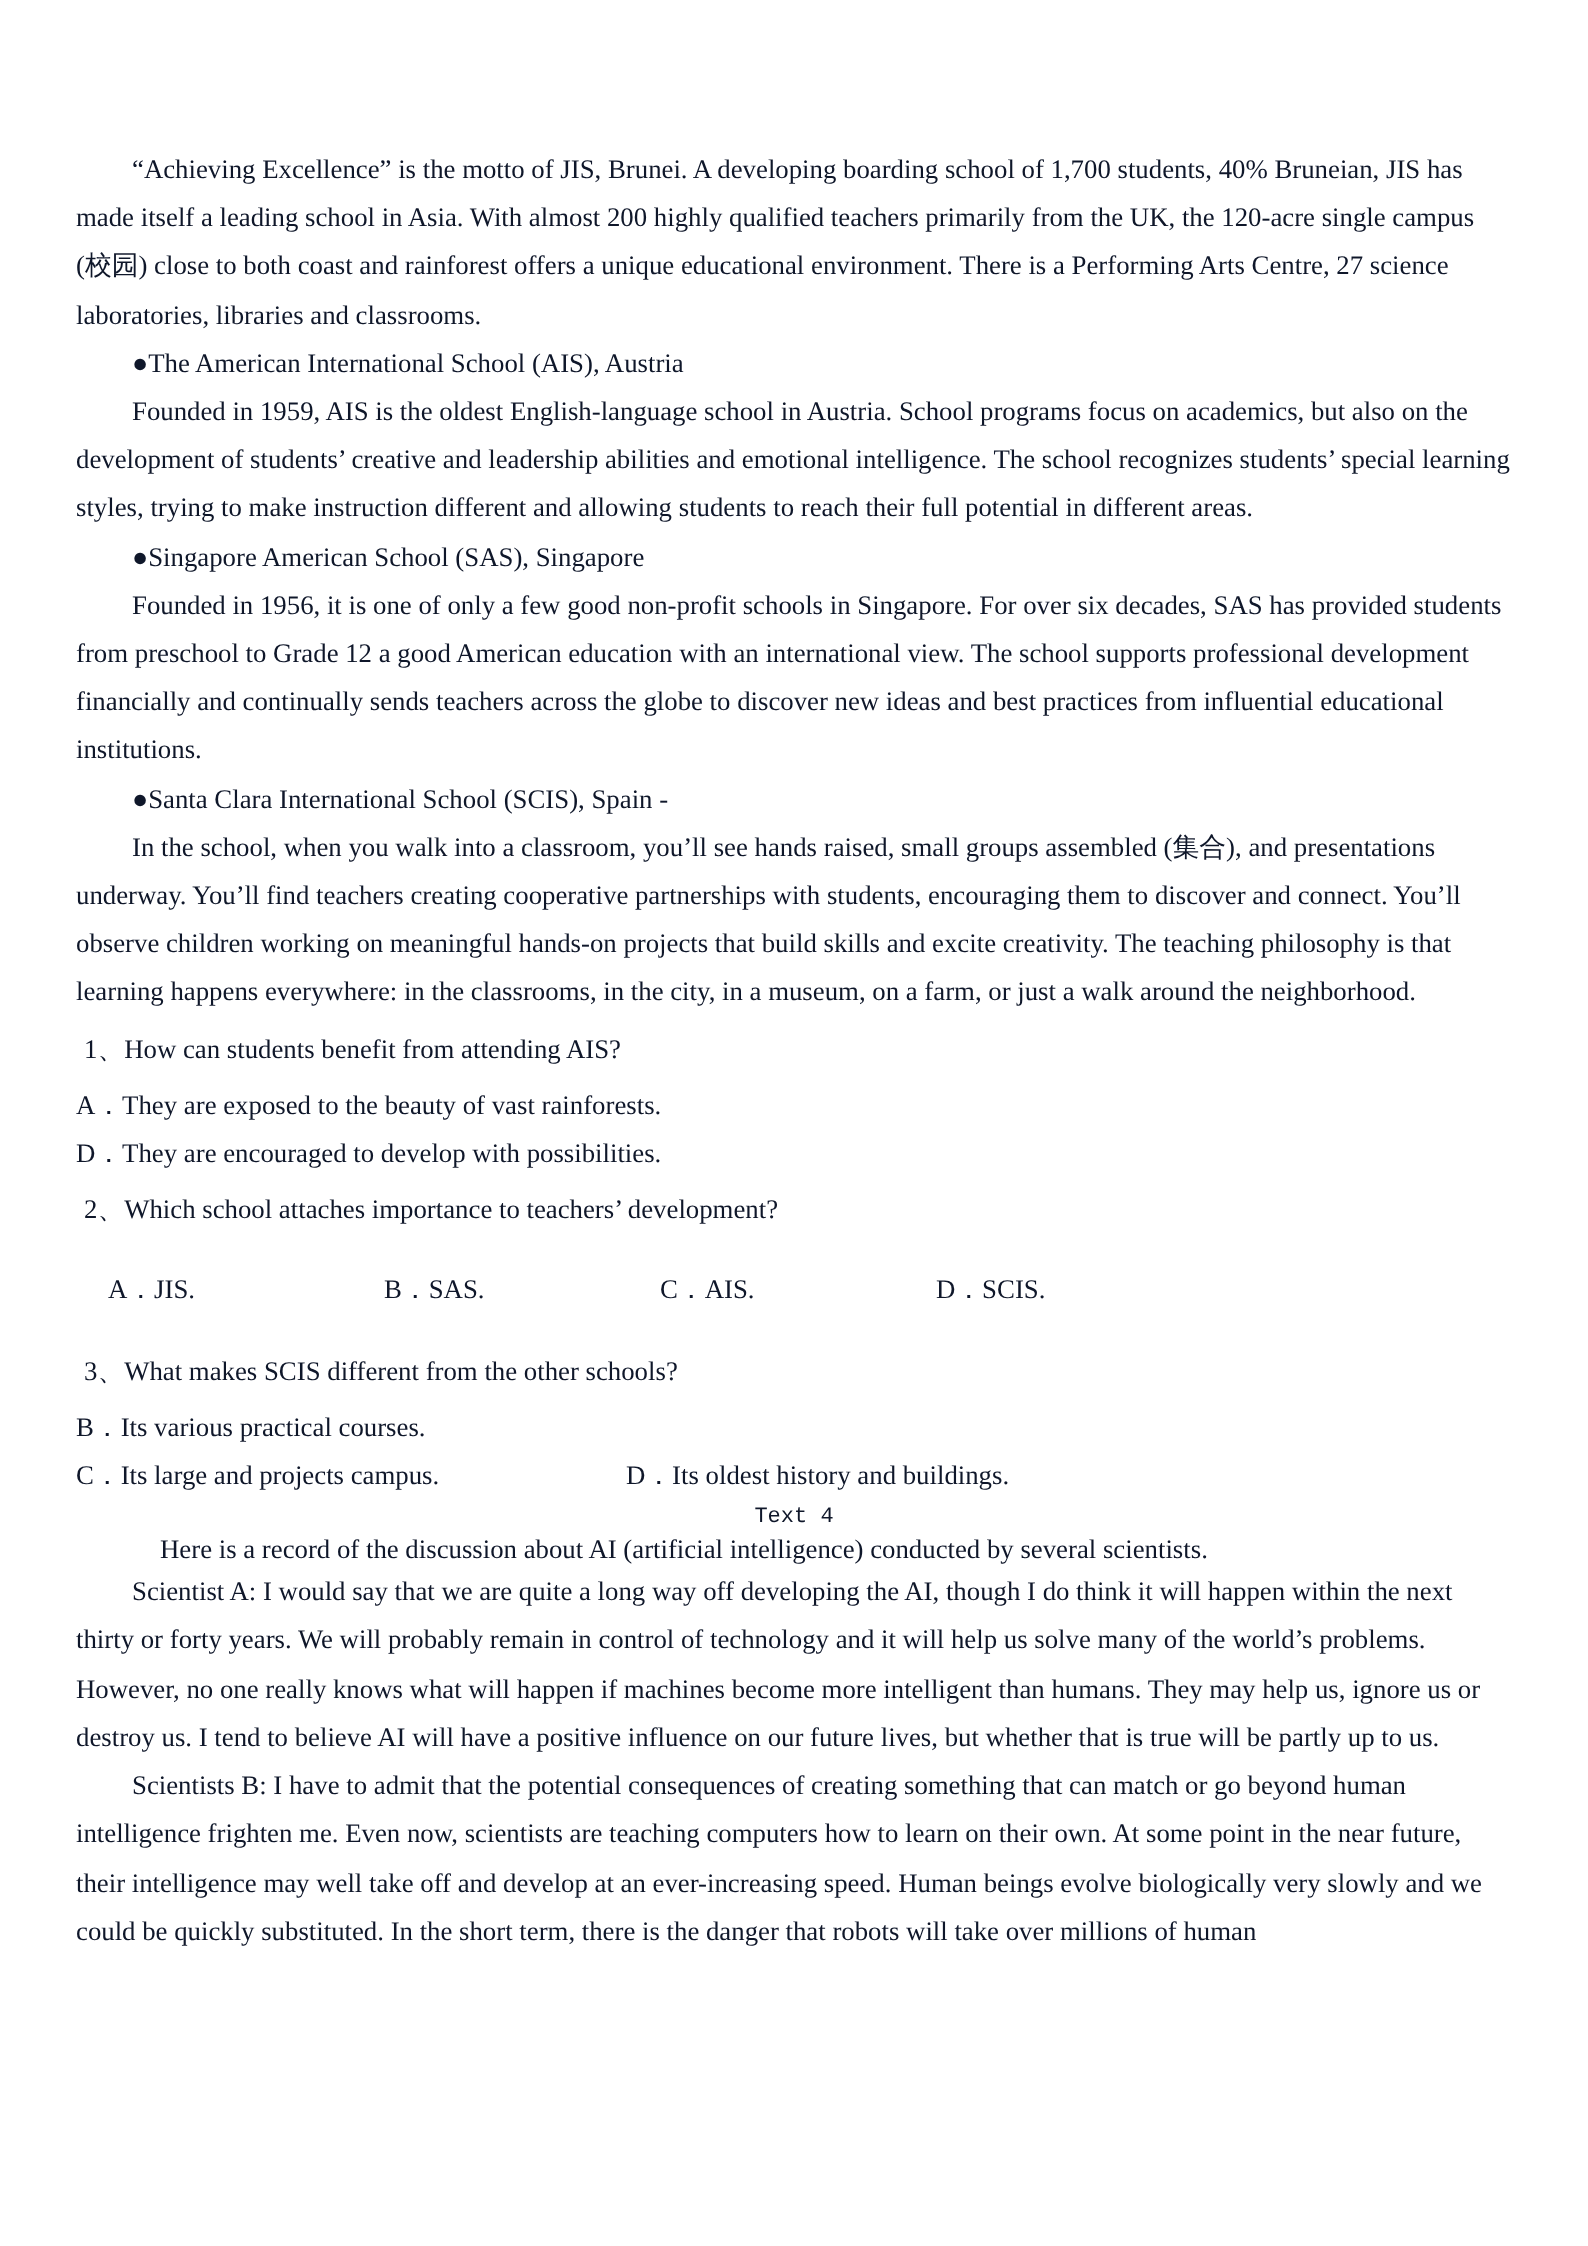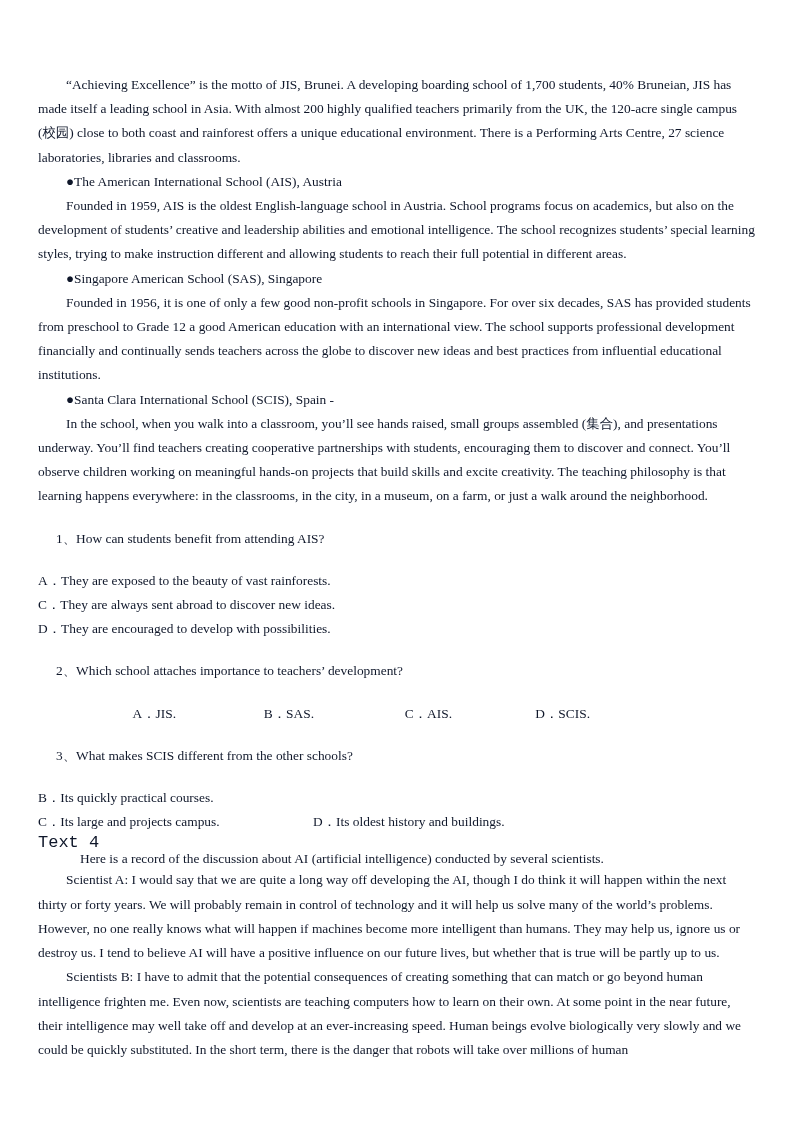--- a/index.html
+++ b/index.html
@@ -5,29 +5,29 @@
   html, body { margin: 0; padding: 0; background: #ffffff; }
   body { width: 794px; height: 1123px; position: relative; overflow: hidden; }
   .page {
     position: absolute; left: 38px; top: 73px; width: 718px;
     font-family: "Liberation Serif", serif; font-size: 13.4px; color: #0f172a;
     line-height: 24.2px;
   }
   .p { margin: 0; text-align: left; }
   .indent { text-indent: 28px; }
   .bullet { text-indent: 28px; margin: 0; }
-  .q { margin: 18px; }
+  .q { margin: 4px; }
   .opt { margin: 0; }
-  .row4 { display: flex; margin: 0; text-align: right; }
+  .row4 { display: flex; margin: 16px; }
   .row4 .cell { width: 138px; }
   .row2 { display: flex; margin: 0; }
   .row2 .cell { width: 275px; }
   .title {
-    font-family: "Liberation Mono", monospace; font-size: 17px;
-    text-align: left; line-height: 14px; margin: 0; padding-top: 2px;
+    font-family: "Liberation Mono", monospace; font-size: 11px;
+    text-align: center; line-height: 14px; margin: 0; padding-top: 2px;
   }
   .intro { text-indent: 42px; margin: 0; line-height: 18px; }
 </style>
 </head>
 <body>
 
 <div class="page">
   <p class="p indent">“Achieving Excellence” is the motto of JIS, Brunei. A developing boarding school of 1,700 students, 40% Bruneian, JIS has made itself a leading school in Asia. With almost 200 highly qualified teachers primarily from the UK, the 120-acre single campus (校园) close to both coast and rainforest offers a unique educational environment. There is a Performing Arts Centre, 27 science laboratories, libraries and classrooms.</p>
 
   <p class="bullet">●The American International School (AIS), Austria</p>
@@ -35,38 +35,37 @@
 
   <p class="bullet">●Singapore American School (SAS), Singapore</p>
   <p class="p indent">Founded in 1956, it is one of only a few good non-profit schools in Singapore. For over six decades, SAS has provided students from preschool to Grade 12 a good American education with an international view. The school supports professional development financially and continually sends teachers across the globe to discover new ideas and best practices from influential educational institutions.</p>
 
   <p class="bullet">●Santa Clara International School (SCIS), Spain -</p>
   <p class="p indent">In the school, when you walk into a classroom, you’ll see hands raised, small groups assembled (集合), and presentations underway. You’ll find teachers creating cooperative partnerships with students, encouraging them to discover and connect. You’ll observe children working on meaningful hands-on projects that build skills and excite creativity. The teaching philosophy is that learning happens everywhere: in the classrooms, in the city, in a museum, on a farm, or just a walk around the neighborhood.</p>
 
   <div>
     <p class="q">1、How can students benefit from attending AIS?</p>
     <p class="opt">A．They are exposed to the beauty of vast rainforests.</p>
-    <p class="opt">C．They are always sent abroad to discover new ideas.</p>
     <p class="opt">D．They are encouraged to develop with possibilities.</p>
   </div>
 
   <div>
     <p class="q">2、Which school attaches importance to teachers’ development?</p>
     <div class="row4">
       <span class="cell">A．JIS.</span>
       <span class="cell">B．SAS.</span>
       <span class="cell">C．AIS.</span>
       <span class="cell">D．SCIS.</span>
     </div>
   </div>
 
   <div>
     <p class="q">3、What makes SCIS different from the other schools?</p>
     <div class="row2">
-      <span class="cell">B．Its quickly practical courses.</span>
+      <span class="cell">B．Its various practical courses.</span>
     </div>
     <div class="row2">
       <span class="cell">C．Its large and projects campus.</span>
       <span class="cell">D．Its oldest history and buildings.</span>
     </div>
   </div>
 
   <p class="title">Text 4</p>
   <p class="intro">Here is a record of the discussion about AI (artificial intelligence) conducted by several scientists.</p>
   <p class="p indent">Scientist A: I would say that we are quite a long way off developing the AI, though I do think it will happen within the next thirty or forty years. We will probably remain in control of technology and it will help us solve many of the world’s problems. However, no one really knows what will happen if machines become more intelligent than humans. They may help us, ignore us or destroy us. I tend to believe AI will have a positive influence on our future lives, but whether that is true will be partly up to us.</p>

